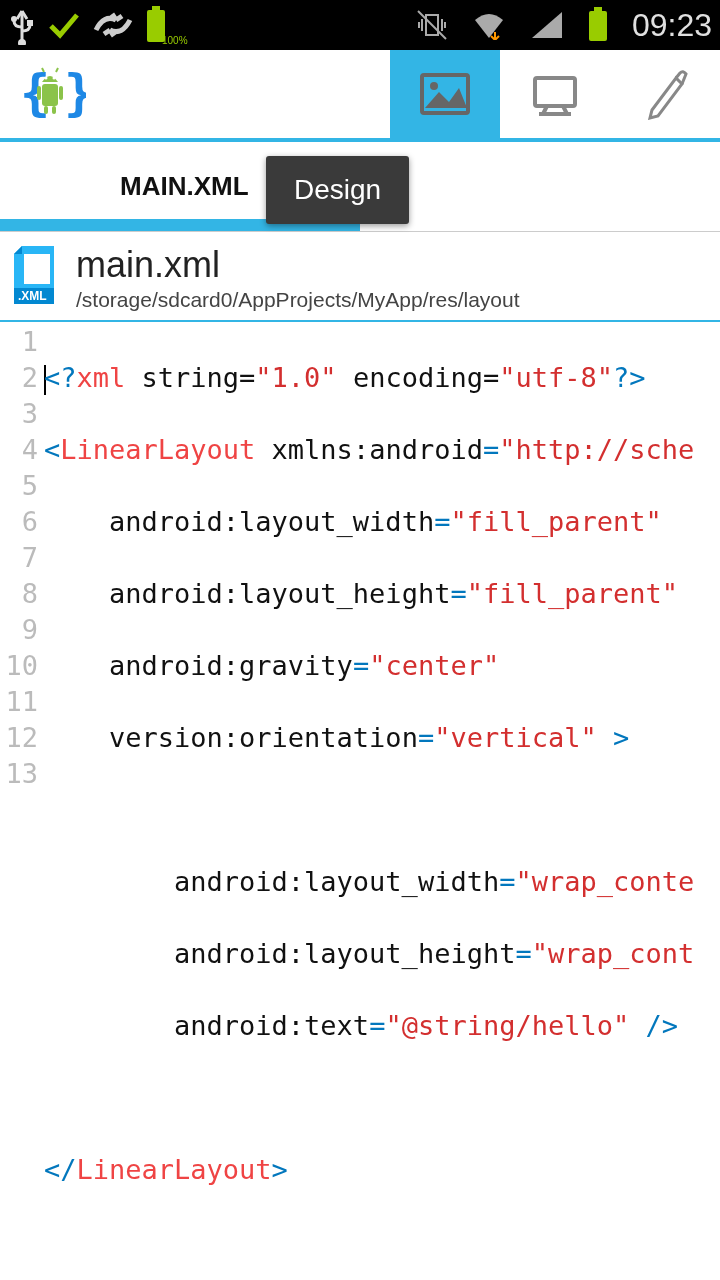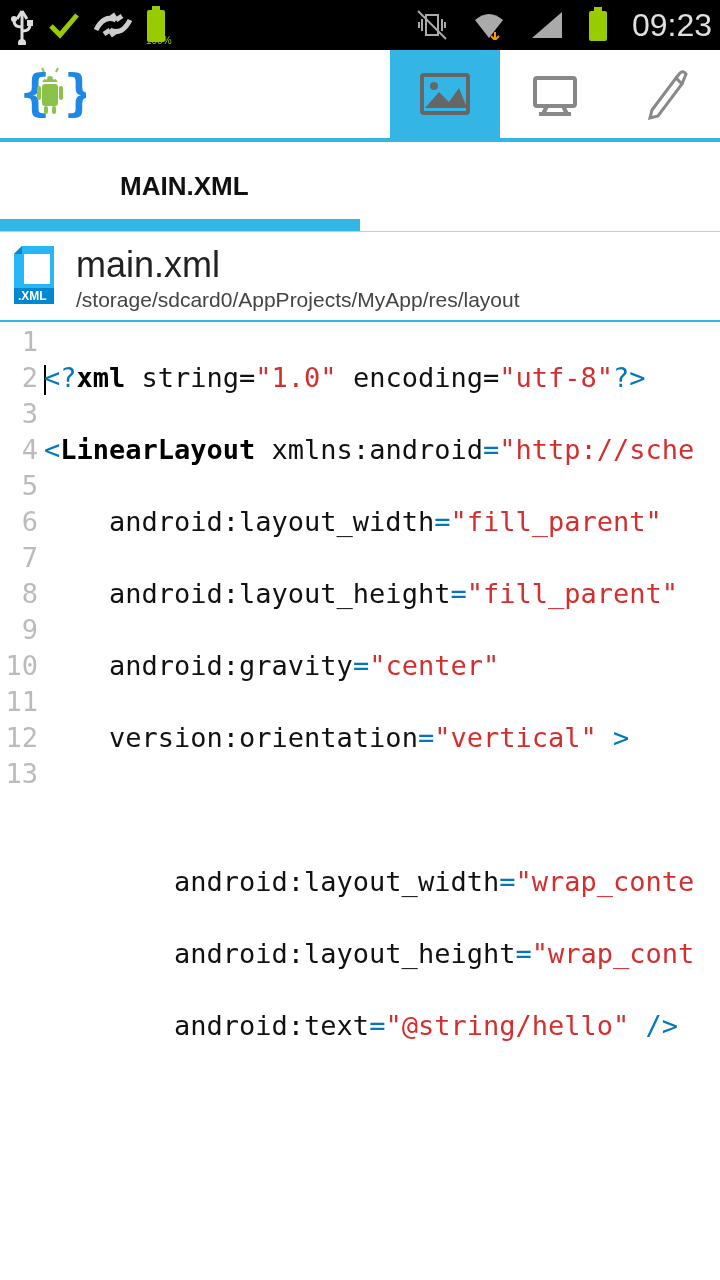--- a/index.html
+++ b/index.html
@@ -31,21 +31,21 @@
   .file-info { display: flex; flex-direction: column; }
   .file-name { font-family: sans-serif; font-size: 36px; color: #222; }
   .file-path { font-family: sans-serif; font-size: 21px; color: #444; margin-top: 2px; }
 
   
   .code-area { display: flex; font-size: 27px; line-height: 36px; }
   .gutter { width: 42px; text-align: right; color: #bbb; padding-top: 2px; }
   .gutter div { padding-right: 4px; }
   .code { flex: 1; white-space: pre; color: #111; overflow: hidden; padding-top: 2px; padding-left: 2px; }
   .code .line { height: 36px; }
-  .t-tag { color: #000000; font-weight: bold; }
+  .t-tag { color: #ef4444; font-weight: normal; }
   .t-pun { color: #0277bd; }
   .t-attr { color: #111; }
   .t-eq { color: #0277bd; }
   .t-str { color: #d32f2f; }
   .cursor { display:inline-block; width:2px; height:30px; background:#000; vertical-align:middle; margin-right:-2px; }
 
 </style>
 </head>
 <body>
 
@@ -73,21 +73,21 @@
       <svg width="42" height="30" viewBox="0 0 42 30">
           <path d="M4 20 Q12 4 24 10 M38 10 Q30 26 18 20" stroke="#ccc" stroke-width="5" fill="none"></path>
           <path d="M24 10 L20 4 M24 10 L30 6 M18 20 L22 26 M18 20 L12 24" stroke="#ccc" stroke-width="5"></path>
         </svg>
     </span>
     <span class="status-icon" style="position:relative">
       <svg width="24" height="38" viewBox="0 0 24 38">
           <rect x="3" y="4" width="18" height="32" rx="2" fill="#9c0"></rect>
           <rect x="8" y="0" width="8" height="5" fill="#9c0"></rect>
         </svg>
-      <span style="position:absolute;left:2px;bottom:-2px;font-size:10px;color:#9c0;font-family:sans-serif">100%</span>
+      <span style="position:absolute;left:18px;bottom:-2px;font-size:10px;color:#9c0;font-family:sans-serif">100%</span>
     </span>
   </div>
   <div class="status-right">
     <span class="status-icon">
       <svg width="32" height="32" viewBox="0 0 32 32">
           <g stroke="#aaa" stroke-width="2" fill="none">
             <rect x="10" y="6" width="12" height="20"></rect>
             <path d="M6 10 V22 M3 13 V19 M26 10 V22 M29 13 V19"></path>
             <path d="M2 2 L30 30"></path>
           </g>
@@ -154,20 +154,21 @@
         </svg>
     </div>
   </div>
 </div>
 
 <div class="tabs-row">
   <div class="tabs-inner">
     <div class="tab">MAIN.XML</div>
   </div>
   <div class="tab-indicator"></div>
+  <div class="tooltip">Design</div>
 </div>
 
 <div class="file-header">
   <span>
     <svg width="54" height="62" viewBox="0 0 54 62">
       <path d="M12 2 H44 V46 H4 V10 Z" fill="#29b6f6"></path>
       <path d="M12 2 V10 H4 Z" fill="#0288d1"></path>
       <path d="M14 10 H40 V40 H14 Z" fill="#fff"></path>
       <rect x="4" y="44" width="40" height="16" fill="#0288d1"></rect>
       <text x="8" y="56" font-size="12" fill="#fff" font-family="sans-serif" font-weight="bold">.XML</text>
@@ -200,14 +201,15 @@
 <div class="line"><span class="t-pun">&lt;</span><span class="t-tag">LinearLayout</span><span class="t-attr"> xmlns:android</span><span class="t-eq">=</span><span class="t-str">"http://sche</span></div>
 <div class="line">    <span class="t-attr">android:layout_width</span><span class="t-eq">=</span><span class="t-str">"fill_parent"</span></div>
 <div class="line">    <span class="t-attr">android:layout_height</span><span class="t-eq">=</span><span class="t-str">"fill_parent"</span></div>
 <div class="line">    <span class="t-attr">android:gravity</span><span class="t-eq">=</span><span class="t-str">"center"</span></div>
 <div class="line">    <span class="t-attr">version:orientation</span><span class="t-eq">=</span><span class="t-str">"vertical"</span><span class="t-pun"> &gt;</span></div>
 <div class="line"></div>
 <div class="line">        <span class="t-attr">android:layout_width</span><span class="t-eq">=</span><span class="t-str">"wrap_conte</span></div>
 <div class="line">        <span class="t-attr">android:layout_height</span><span class="t-eq">=</span><span class="t-str">"wrap_cont</span></div>
 <div class="line">        <span class="t-attr">android:text</span><span class="t-eq">=</span><span class="t-str">"@string/hello"</span><span class="t-pun"> /&gt;</span></div>
 <div class="line"></div>
+<div class="line"><span class="t-pun">&lt;/</span><span class="t-tag">LinearLayout</span><span class="t-pun">&gt;</span></div>
   </div>
 </div>
 
 </body></html>

